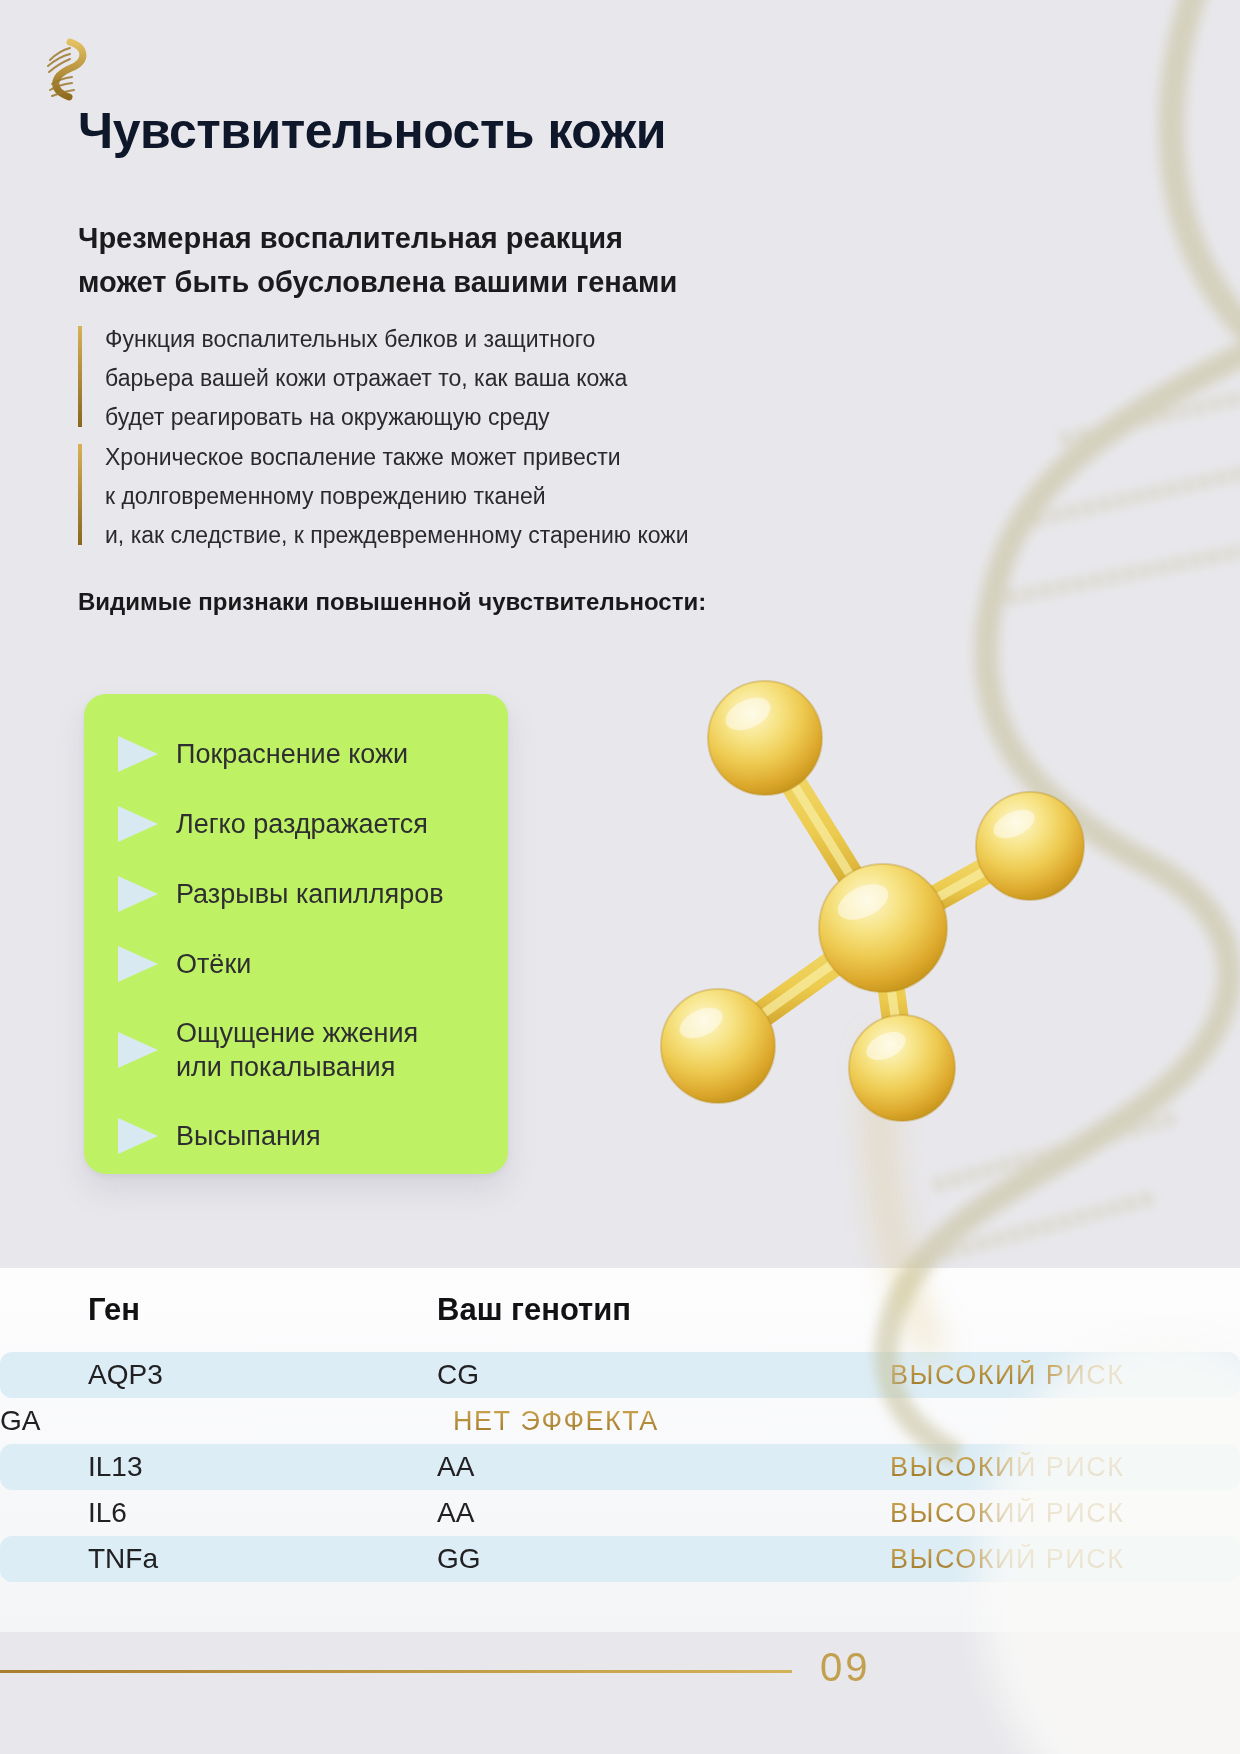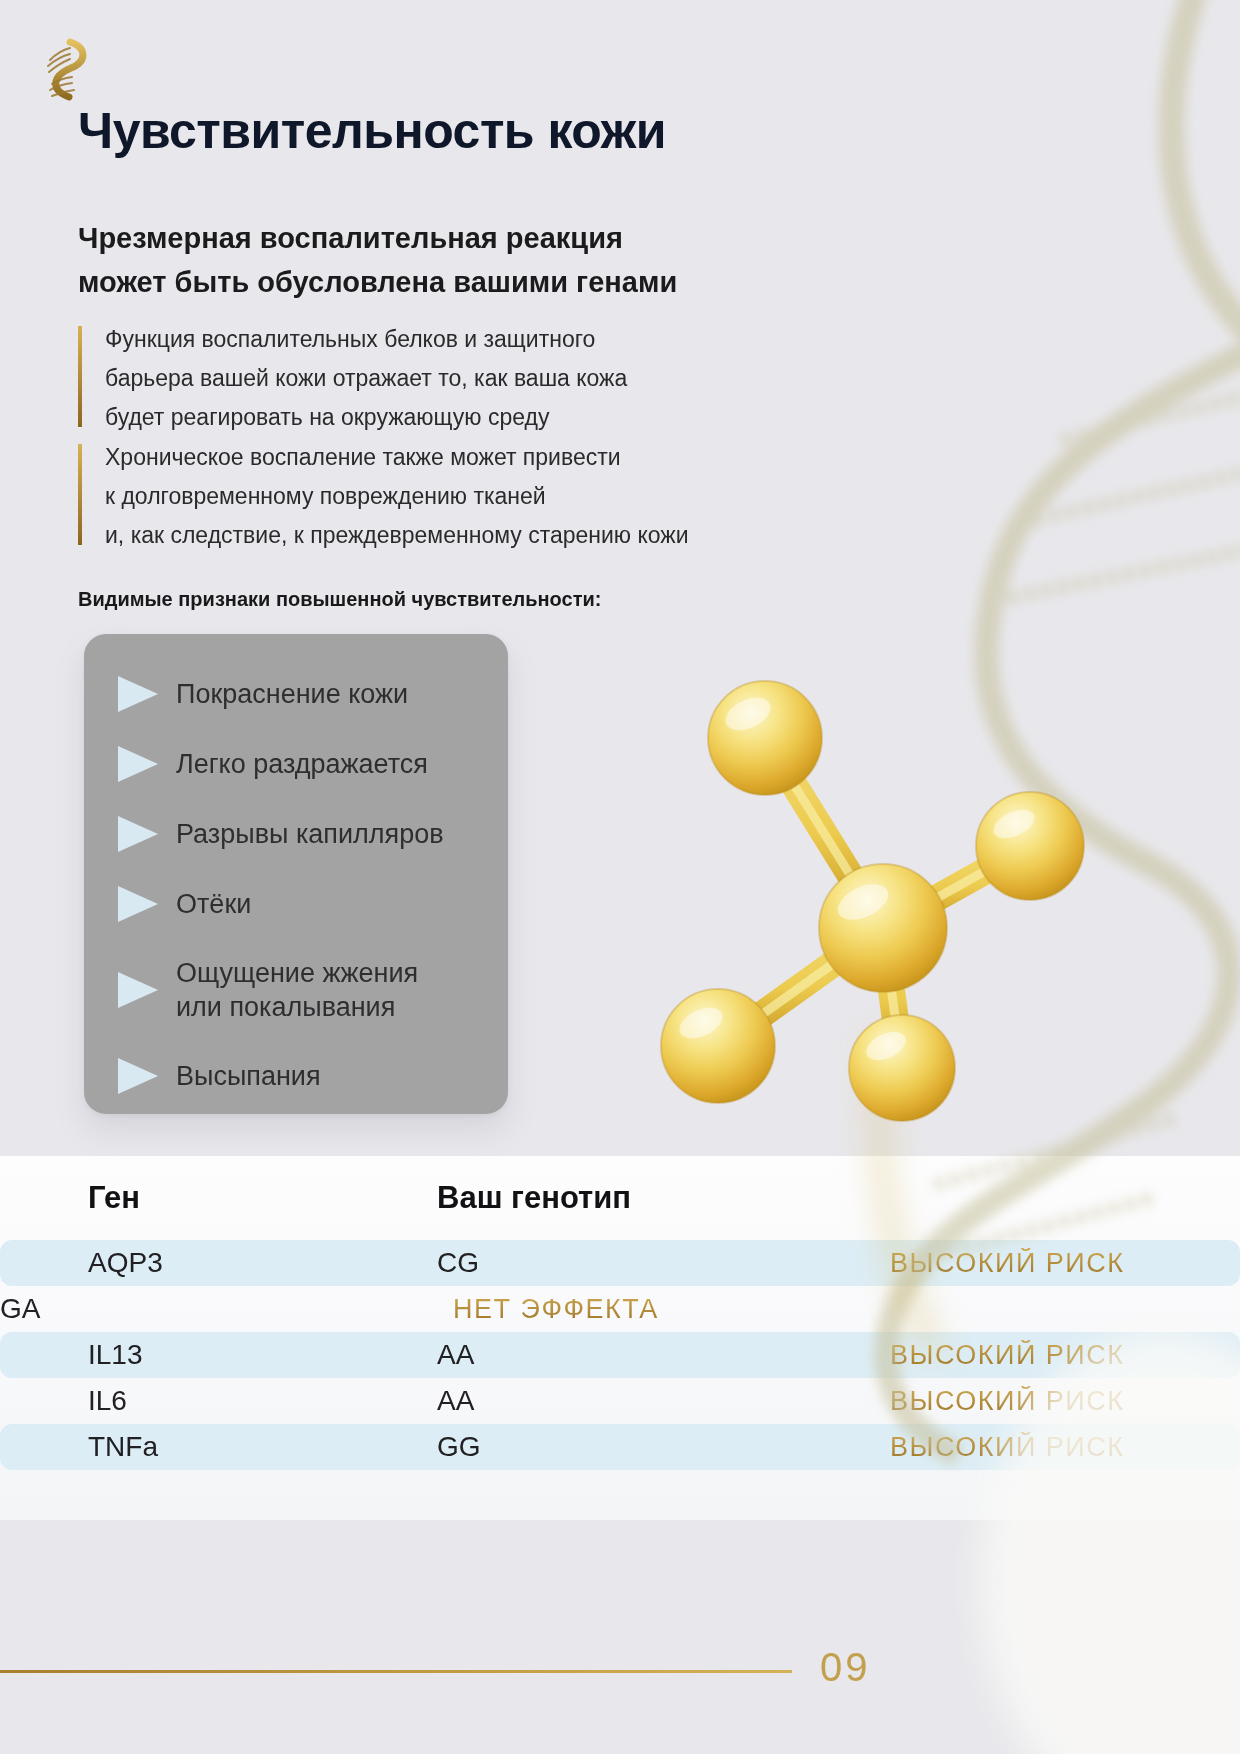--- a/index.html
+++ b/index.html
@@ -17,32 +17,32 @@
   .subtitle { position:absolute; left:78px; top:196px; font-size:29px; font-weight:700;
               line-height:44px; color:#1b1b1d; white-space:pre-line;margin-top:20px; }
 
   .para { position:absolute; left:78px; width:640px; padding-left:27px; font-size:23px;
           line-height:39px; color:#2a2a2c; white-space:pre-line; }
   .para::before { content:""; position:absolute; left:0; top:6px; bottom:10px; width:4px;
                   background:linear-gradient(180deg,#d6b156,#8a671f); }
   .para-1 { top:320px; }
   .para-2 { top:438px; }
 
-  .signs-heading { position:absolute; left:78px; top:588px; font-size:20px; font-weight:700; color:#19191b; }
-
-  .card { position:absolute; left:84px; top:634px; width:424px; height:480px;
-          background:#a3a3a3; border-radius:22px; padding:42px 8px 0 34px;
+  .signs-heading { position:absolute; left:78px; top:588px; font-size:24px; font-weight:700; color:#19191b; }
+
+  .card { position:absolute; left:84px; top:694px; width:424px; height:480px;
+          background:#bef264; border-radius:22px; padding:42px 8px 0 34px;
           box-shadow:0 16px 30px rgba(120,120,145,0.16), 0 2px 6px rgba(0,0,0,0.05); }
   .sign { display:flex; align-items:center; margin-bottom:34px; }
   .arrow { flex:0 0 auto; width:0; height:0; border-left:40px solid #d8e9f2;
            border-top:18px solid transparent; border-bottom:18px solid transparent;
            margin-right:18px; }
   .sign-text { font-size:27px; line-height:34px; color:#2e2e31; white-space:pre-line; }
 
-  .table-band { position:absolute; left:0; top:1156px; width:1240px; height:364px;
+  .table-band { position:absolute; left:0; top:1268px; width:1240px; height:364px;
                 background:linear-gradient(180deg,#fdfdfe,#f4f5f7); }
   .t-header { display:flex; align-items:center; height:84px; }
   .t-header span { font-size:31px; font-weight:700; color:#121214; }
   .trow { display:flex; align-items:center; height:46px; }
   .trow.alt { background:#ddedf5;border-radius:12px; }
   .c-gene { width:437px; padding-left:88px; }
   .c-geno { width:453px; }
   .c-res  { flex:1; }
   .cell { font-size:28px; color:#212124; }
   .result { font-size:27px; letter-spacing:1.5px;

